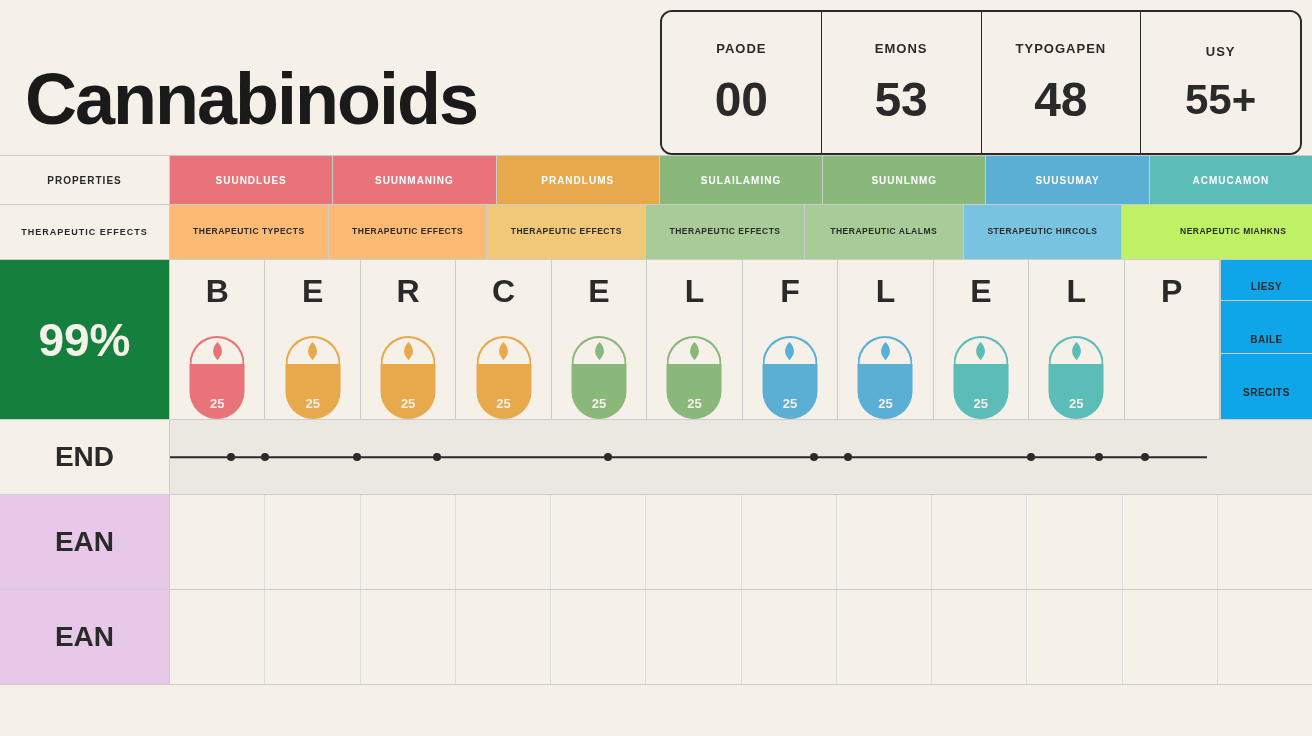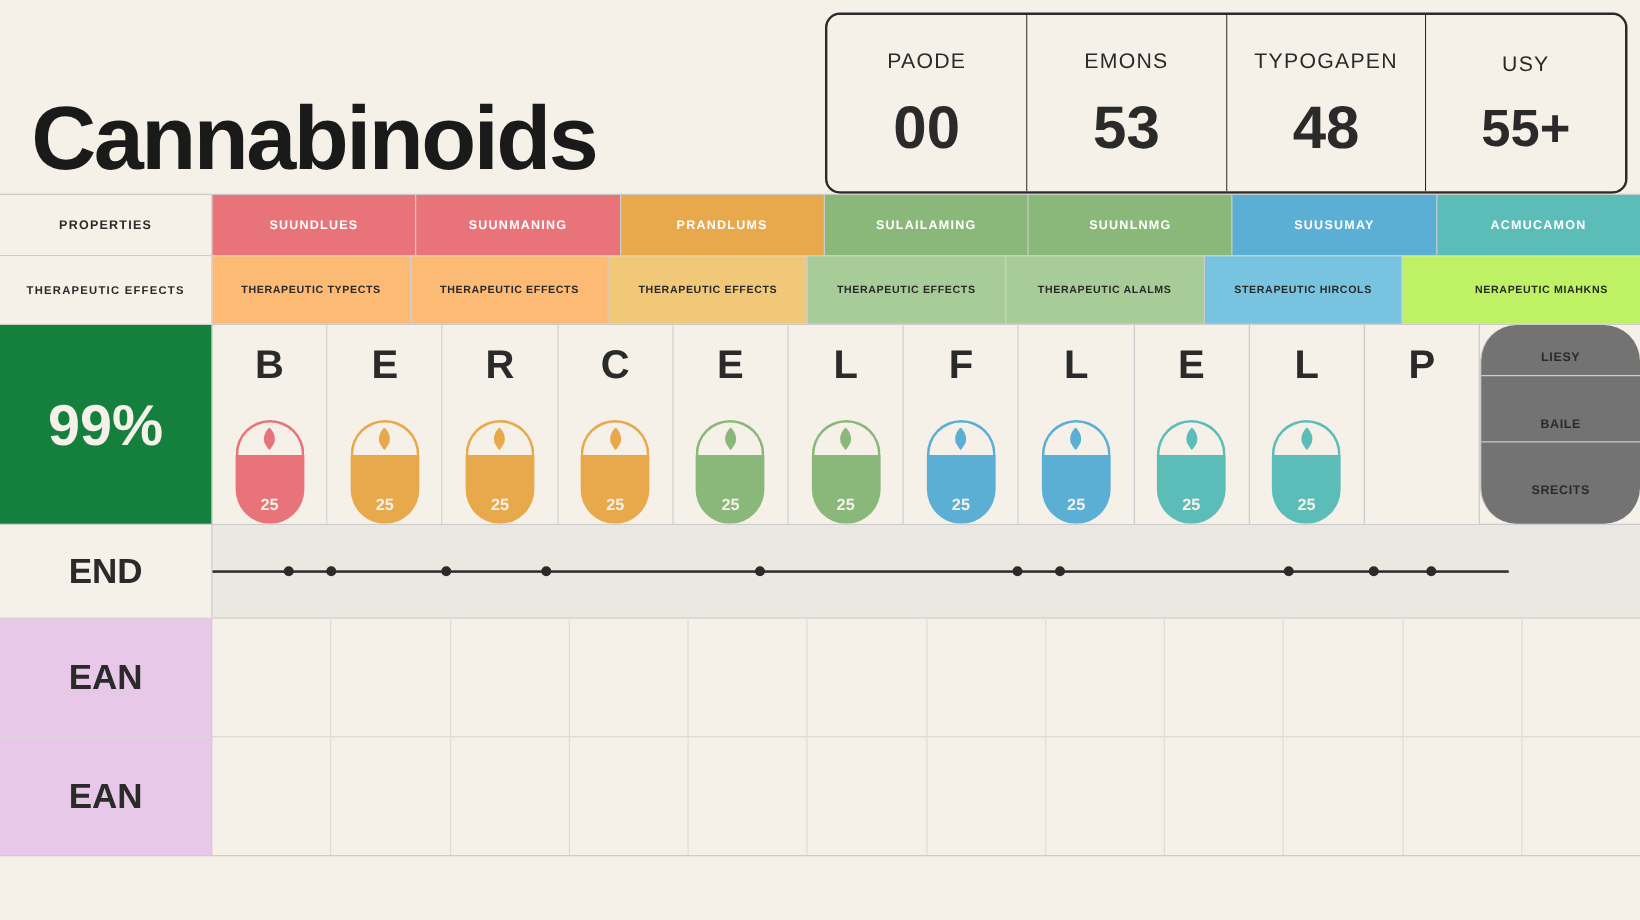--- a/index.html
+++ b/index.html
@@ -22,21 +22,21 @@
 
     
     .top-section {
       display: flex;
       height: 155px;
       flex-shrink: 0;
     }
 
     .title-area {
       width: 650px;
-      padding: 8px 25px;
+      padding: 20px 25px;
       display: flex;
       align-items: flex-end;
     }
 
     .main-title {
       font-size: 72px;
       font-weight: 900;
       color: #1a1a1a;
       letter-spacing: -2px;
       line-height: 1;
@@ -57,22 +57,22 @@
       flex-direction: column;
       align-items: center;
       justify-content: center;
       padding: 10px;
       border-right: 1px solid #2a2a2a;
       background: #f5f0e8;
     }
     .stat-box:last-child { border-right: none; }
 
     .stat-label {
-      font-size: 17px;
-      font-weight: 400;
+      font-size: 13px;
+      font-weight: 700;
       color: #2a2a2a;
       letter-spacing: 1px;
       text-transform: uppercase;
       margin-bottom: 20px;
     }
 
     .stat-value {
       font-size: 48px;
       font-weight: 900;
       color: #2a2a2a;
@@ -453,21 +453,21 @@
             </svg>
           </div>
           <div style="width:55px; height:55px; background:#5bbcb8; border-radius:0 0 28px 28px; display:flex; align-items:flex-end; justify-content:center; padding-bottom:8px; font-size:13px; font-weight:700; color:#f5f0e8;">25</div>
         </div>
       </div>
 
       <div class="data-col" style="position:relative; overflow:hidden;">
         <div class="letter-label">P</div>
       </div>
 
-      <div style="width:128px; flex-shrink:0; background:#737373; border-left:1px solid #ccc; display:flex; flex-direction:column; justify-content:space-around;border-radius:29px;">
+      <div style="width:92px; flex-shrink:0; background:#0ea5e9; border-left:1px solid #ccc; display:flex; flex-direction:column; justify-content:space-around;">
         <div style="font-size:10px; font-weight:800; text-transform:uppercase; letter-spacing:0.5px; color:#2a2a2a; border-bottom:1px solid #ccc; padding:8px 5px; text-align:center;">LIESY</div>
         <div style="font-size:10px; font-weight:800; text-transform:uppercase; letter-spacing:0.5px; color:#2a2a2a; border-bottom:1px solid #ccc; padding:8px 5px; text-align:center;">BAILE</div>
         <div style="font-size:10px; font-weight:800; text-transform:uppercase; letter-spacing:0.5px; color:#2a2a2a; padding:8px 16px; text-align:center;">SRECITS</div>
       </div>
     </div>
 
     <div class="timeline-row">
       <div class="timeline-prop">END</div>
       <div class="timeline-content">
 

